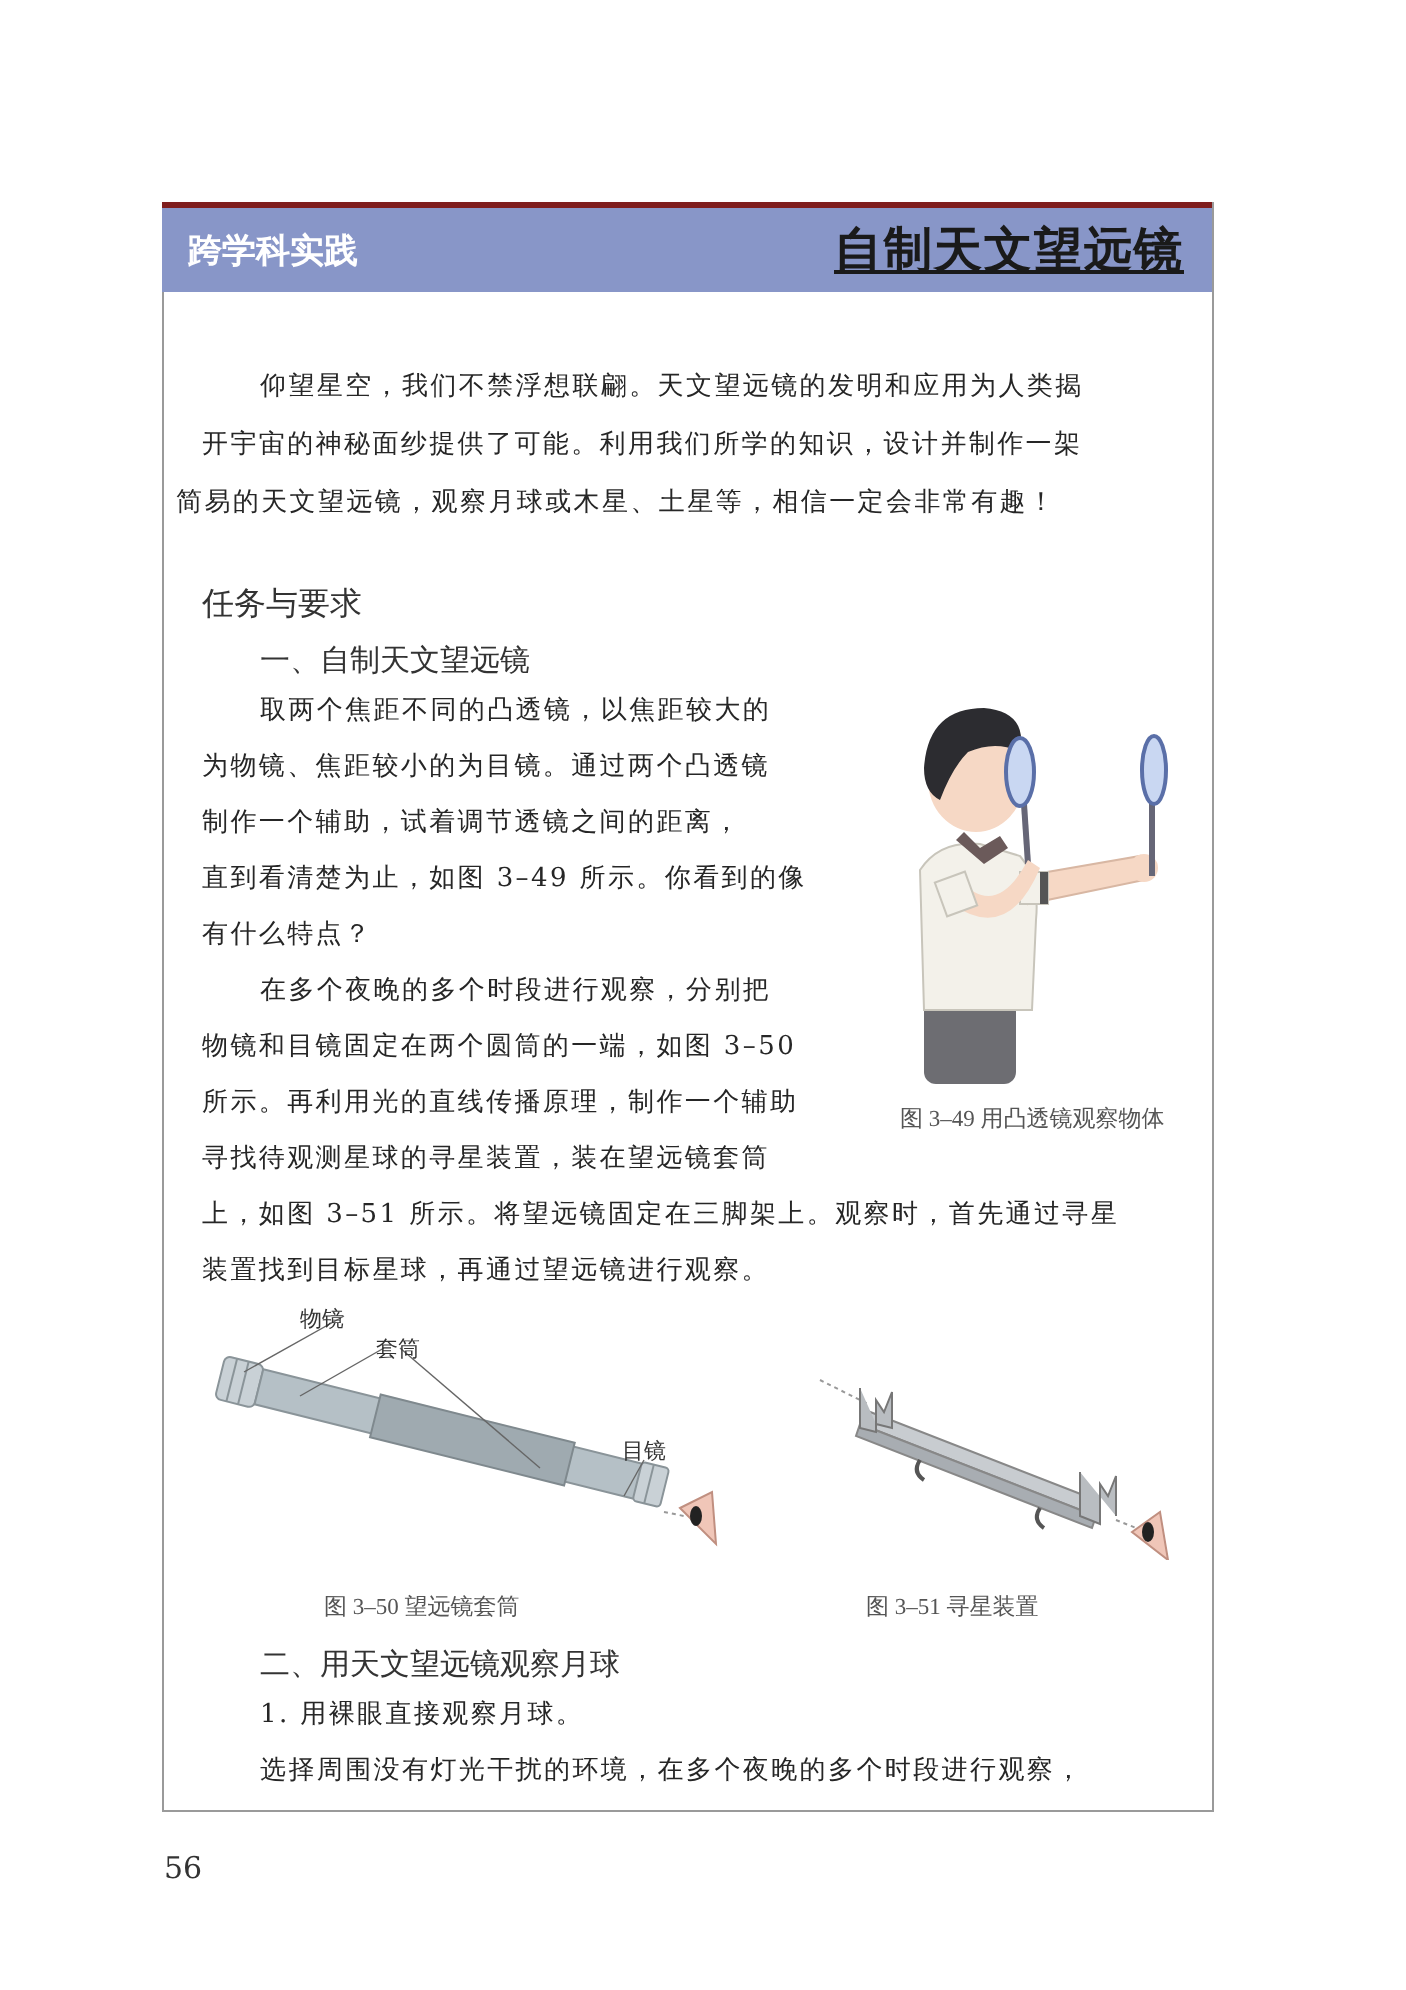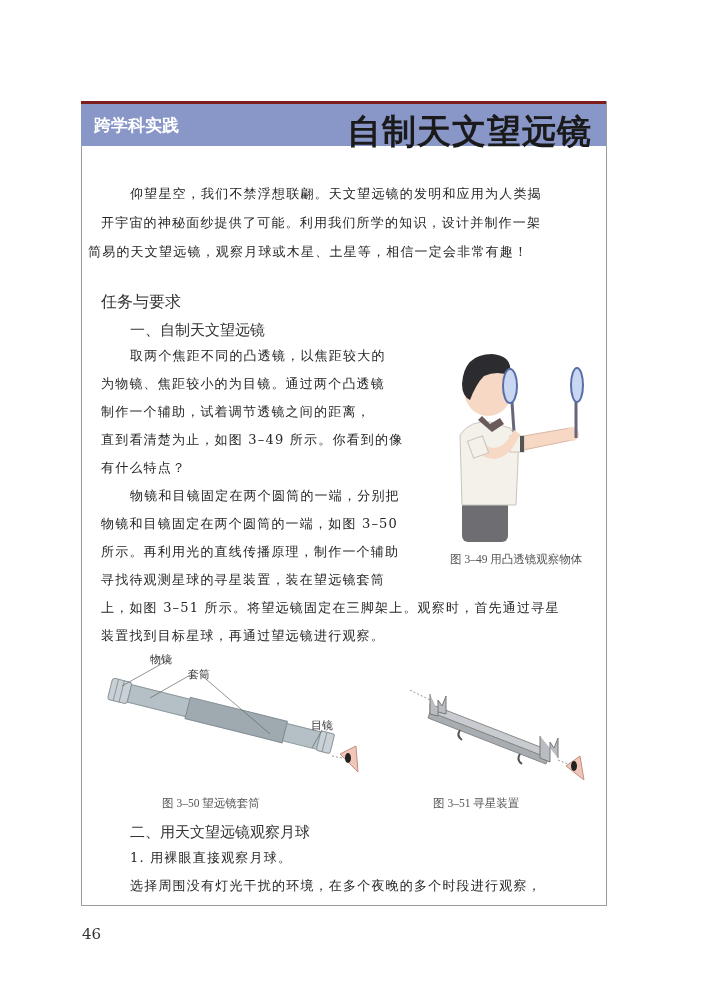--- a/index.html
+++ b/index.html
@@ -14,21 +14,21 @@
   .hdr {
     position:absolute; left:81px; top:101px; width:525px; height:42px;
     background:#8896c8; border-top:3px solid #7f1d1d;
   }
   .hdr-left {
     position:absolute; left:13px; top:10px; color:#ffffff;
     font-family:"DejaVu Sans", sans-serif; font-size:17px; font-weight:bold; letter-spacing:0px;
   }
   .hdr-right {
     position:absolute; right:14px; top:5px; color:#1a1a1a;
-    font-family:"DejaVu Serif", serif; font-size:34px; font-weight:bold; letter-spacing:1px;
+    font-family:"DejaVu Serif", serif; font-size:24px; font-weight:bold; letter-spacing:1px;text-decoration:underline;
   }
   .p { position:absolute; font-size:13px; line-height:28.5px; letter-spacing:1.2px; color:#262626; white-space:nowrap; }
   .h { position:absolute; font-family:"DejaVu Sans", sans-serif; color:#333; white-space:nowrap; }
   .cap { position:absolute; font-family:Liberation Serif, serif; font-size:11.5px; color:#555; white-space:nowrap; }
   .lbl { position:absolute; font-size:11px; color:#333; white-space:nowrap; }
   .pageno { position:absolute; left:82px; top:925px; font-size:15px; color:#333; font-family:"DejaVu Serif", serif; }
   svg { position:absolute; }
 </style>
 </head>
 <body>
@@ -46,21 +46,21 @@
 
 <div class="h" style="left:101px; top:292px; font-size:16px;">任务与要求</div>
 <div class="h" style="left:130px; top:321px; font-size:15px;">一、自制天文望远镜</div>
 
 <div class="p" style="left:130px; top:342px;">取两个焦距不同的凸透镜，以焦距较大的</div>
 <div class="p" style="left:101px; top:370px;">为物镜、焦距较小的为目镜。通过两个凸透镜</div>
 <div class="p" style="left:101px; top:398px;">制作一个辅助，试着调节透镜之间的距离，</div>
 <div class="p" style="left:101px; top:426px;">直到看清楚为止，如图 3–49 所示。你看到的像</div>
 <div class="p" style="left:101px; top:454px;">有什么特点？</div>
 
-<div class="p" style="left:130px; top:482px;">物镜和目镜固定在两个圆筒的一端，分别把</div>
+<div class="p" style="left:130px; top:482px;">在多个夜晚的多个时段进行观察，分别把</div>
 <div class="p" style="left:101px; top:510px;">物镜和目镜固定在两个圆筒的一端，如图 3–50</div>
 <div class="p" style="left:101px; top:538px;">所示。再利用光的直线传播原理，制作一个辅助</div>
 <div class="p" style="left:101px; top:566px;">寻找待观测星球的寻星装置，装在望远镜套筒</div>
 <div class="p" style="left:101px; top:594px;">上，如图 3–51 所示。将望远镜固定在三脚架上。观察时，首先通过寻星</div>
 <div class="p" style="left:101px; top:622px;">装置找到目标星球，再通过望远镜进行观察。</div>
 
 <svg style="left:440px; top:340px;" width="160" height="210" viewBox="0 0 160 210">
 
   <rect x="22" y="160" width="46" height="42" rx="6" fill="#6d6d72"></rect>
 
@@ -125,13 +125,13 @@
   <line x1="158" y1="80" x2="168" y2="84" stroke="#999" stroke-dasharray="2 2"></line>
   <path d="M166 86 L180 76 L184 100 Z" fill="#f0c6b8" stroke="#c08f80"></path>
   <ellipse cx="174" cy="86" rx="3" ry="5" fill="#222"></ellipse>
 </svg>
 <div class="cap" style="left:433px; top:796px;">图 3–51  寻星装置</div>
 
 <div class="h" style="left:130px; top:823px; font-size:15px;">二、用天文望远镜观察月球</div>
 <div class="p" style="left:130px; top:844px;">1. 用裸眼直接观察月球。</div>
 <div class="p" style="left:130px; top:872px;">选择周围没有灯光干扰的环境，在多个夜晚的多个时段进行观察，</div>
 
-<div class="pageno">46</div>
+<div class="pageno">56</div>
 
 </body></html>

